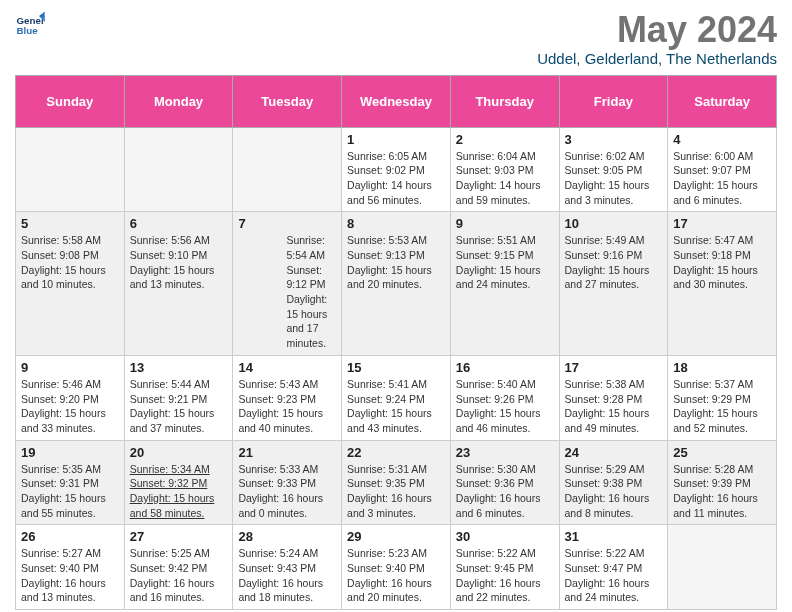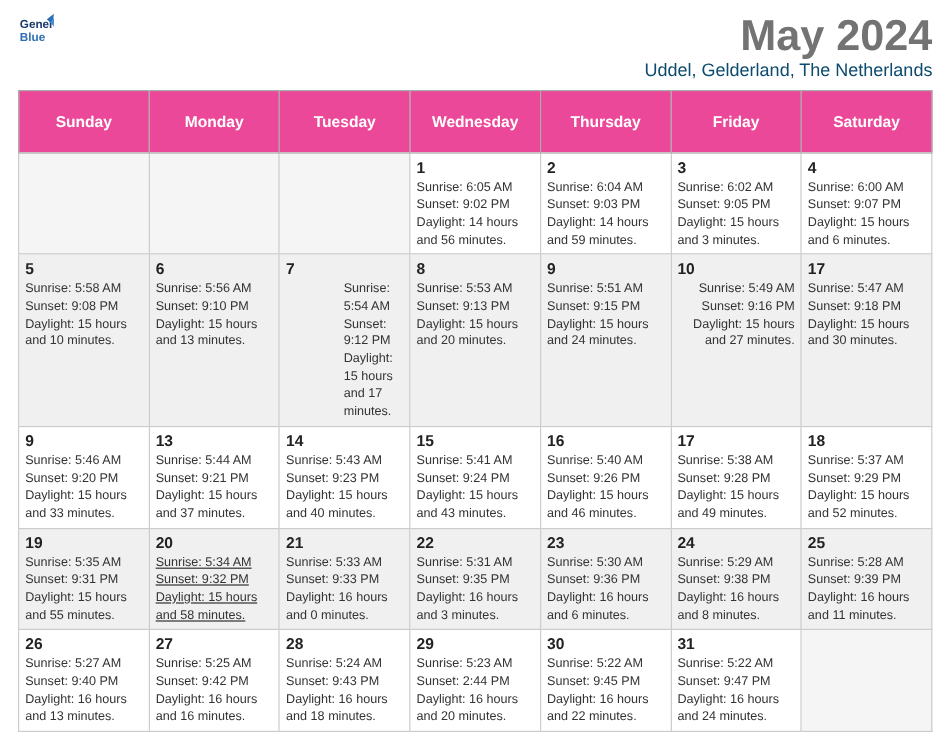--- a/index.html
+++ b/index.html
@@ -115,21 +115,21 @@
           </td>
           <td>
             <div class="day-num">9</div>
             <div class="day-info" style="white-space: pre-line;">Sunrise: 5:51 AM
 Sunset: 9:15 PM
 Daylight: 15 hours
 and 24 minutes.</div>
           </td>
           <td>
             <div class="day-num">10</div>
-            <div class="day-info" style="white-space: pre-line; text-align: right;">Sunrise: 5:49 AM
+            <div class="day-info" style="white-space: pre-line;">Sunrise: 5:49 AM
 Sunset: 9:16 PM
 Daylight: 15 hours
 and 27 minutes.</div>
           </td>
           <td>
             <div class="day-num">17</div>
             <div class="day-info" style="white-space: pre-line;">Sunrise: 5:47 AM
 Sunset: 9:18 PM
 Daylight: 15 hours
 and 30 minutes.</div>
@@ -255,21 +255,21 @@
           <td>
             <div class="day-num">28</div>
             <div class="day-info" style="white-space: pre-line;">Sunrise: 5:24 AM
 Sunset: 9:43 PM
 Daylight: 16 hours
 and 18 minutes.</div>
           </td>
           <td>
             <div class="day-num">29</div>
             <div class="day-info" style="white-space: pre-line;">Sunrise: 5:23 AM
-Sunset: 2:44 PM
+Sunset: 9:40 PM
 Daylight: 16 hours
 and 20 minutes.</div>
           </td>
           <td>
             <div class="day-num">30</div>
             <div class="day-info" style="white-space: pre-line;">Sunrise: 5:22 AM
 Sunset: 9:45 PM
 Daylight: 16 hours
 and 22 minutes.</div>
           </td>

